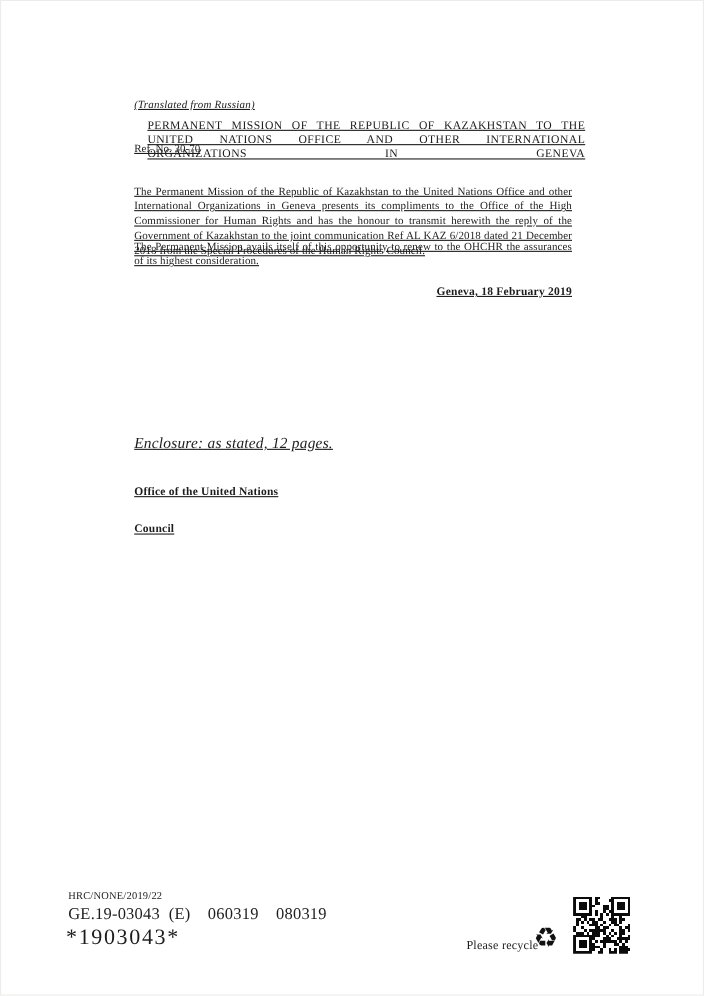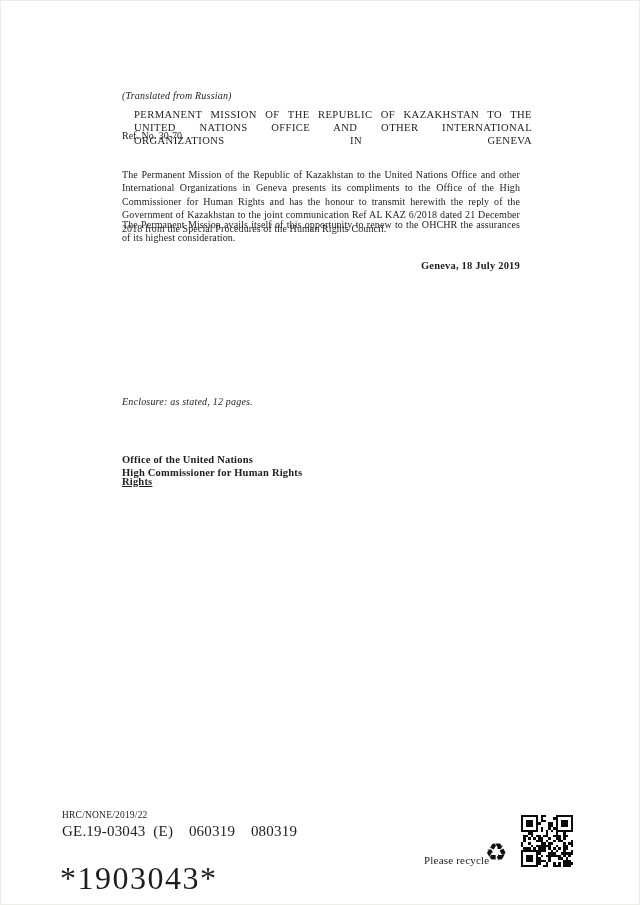--- a/index.html
+++ b/index.html
@@ -9,38 +9,38 @@
     font-family:"Liberation Serif","DejaVu Serif",serif;
     color:#1d1d1d;
     overflow:hidden;
   }
   .page-edge{
     position:absolute;inset:0;
     box-shadow:inset 0 0 0 1px #ececea;
     pointer-events:none;
   }
   .abs{position:absolute;}
-  .col{left:122px;width:398px;}
+  .col{left:122px;width:398px;text-decoration:underline;}
   .translated{top:90px;font-style:italic;font-size:10px;letter-spacing:.2px;}
   .heading{
     top:108px;font-size:10.6px;line-height:13px;
     text-align:justify;text-align-last:justify;
     letter-spacing:.4px;word-spacing:2px;margin-left:12px;
   }
   .refno{top:130px;font-size:10px;}
   .para{font-size:10px;line-height:13.4px;text-align:justify;letter-spacing:.1px;}
   .para1{top:168px;}
   .para2{top:218px;}
   .dateline{top:260px;text-align:right;font-weight:bold;font-size:10.5px;letter-spacing:.2px;}
-  .enclosure{top:396px;font-style:italic;font-size:10px;letter-spacing:.2px;}
-  .addressee{top:441px;font-weight:bold;font-size:10.5px;line-height:13px;letter-spacing:.2px;margin-top:12px;}
+  .enclosure{top:396px;font-style:italic;font-size:14px;letter-spacing:.2px;}
+  .addressee{top:441px;font-weight:bold;font-size:10.5px;line-height:13px;letter-spacing:.2px;}
   .city{top:476px;font-weight:bold;font-size:10.5px;text-decoration:underline;letter-spacing:.2px;}
   .footer-symbol{left:62px;top:810px;font-size:9.5px;letter-spacing:.2px;text-align:right;}
   .footer-ge{left:62px;top:823px;font-size:15px;white-space:pre;letter-spacing:.2px;}
-  .barcode{left:60px;top:860px;font-size:32px;line-height:36px;letter-spacing:1.5px;}
+  .barcode{left:60px;top:834px;font-size:20px;line-height:36px;letter-spacing:1.5px;}
   .recycle-label{left:424px;top:854px;font-weight:normal;font-size:11px;letter-spacing:.2px;}
   .recycle-glyph{
     left:485px;top:839px;font-size:25px;line-height:28px;
     font-family:"DejaVu Sans",sans-serif;color:#111;
   }
   .qr{left:521px;top:815px;width:52px;height:52px;}
   .qr svg{width:100%;height:100%;display:block;}
   .qr rect{fill:#0b0b0b;}
 </style>
 </head>
@@ -51,30 +51,29 @@
 <div class="abs col translated">(Translated from Russian)</div>
 
 <div class="abs col heading">PERMANENT MISSION OF THE REPUBLIC OF KAZAKHSTAN TO THE UNITED NATIONS OFFICE AND OTHER INTERNATIONAL ORGANIZATIONS IN GENEVA</div>
 
 <div class="abs col refno">Ref. No. 30-70</div>
 
 <div class="abs col para para1">The Permanent Mission of the Republic of Kazakhstan to the United Nations Office and other International Organizations in Geneva presents its compliments to the Office of the High Commissioner for Human Rights and has the honour to transmit herewith the reply of the Government of Kazakhstan to the joint communication Ref AL KAZ 6/2018 dated 21 December 2018 from the Special Procedures of the Human Rights Council.</div>
 
 <div class="abs col para para2">The Permanent Mission avails itself of this opportunity to renew to the OHCHR the assurances of its highest consideration.</div>
 
-<div class="abs col dateline">Geneva, 18 July 2019</div>
+<div class="abs col dateline">Geneva, 18 February 2019</div>
 
 <div class="abs col enclosure">Enclosure: as stated, 12 pages.</div>
 
 <div class="abs col addressee">
   <div>Office of the United Nations</div>
-  <div>High Commissioner for Human Rights</div>
 </div>
 
-<div class="abs col city">Rights</div>
+<div class="abs col city">Council</div>
 
 <div class="abs footer-symbol">HRC/NONE/2019/22</div>
 
 <div class="abs footer-ge">GE.19-03043  (E)    060319    080319</div>
 
 <div class="abs barcode">*1903043*</div>
 
 <div class="abs recycle-label">Please recycle</div>
 
 <div class="abs recycle-glyph">♻</div>

